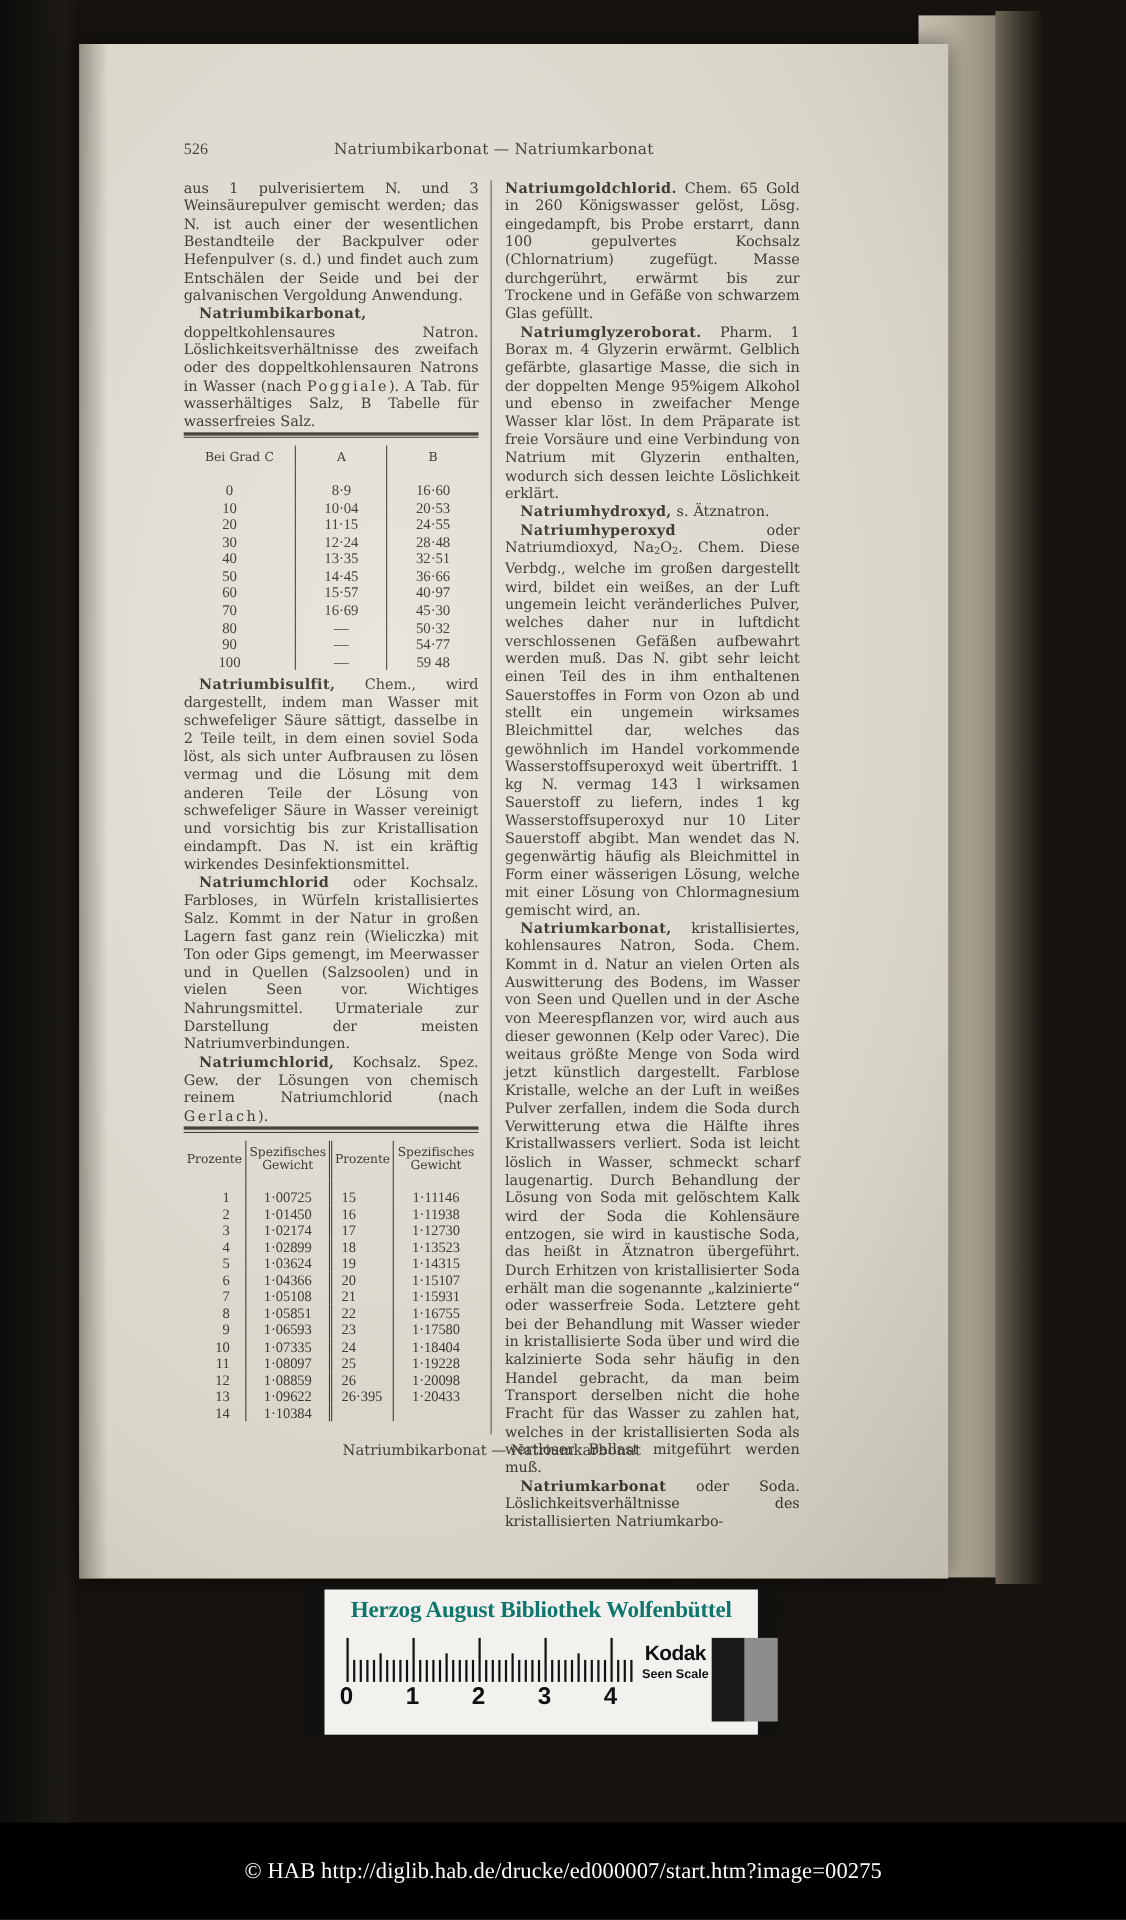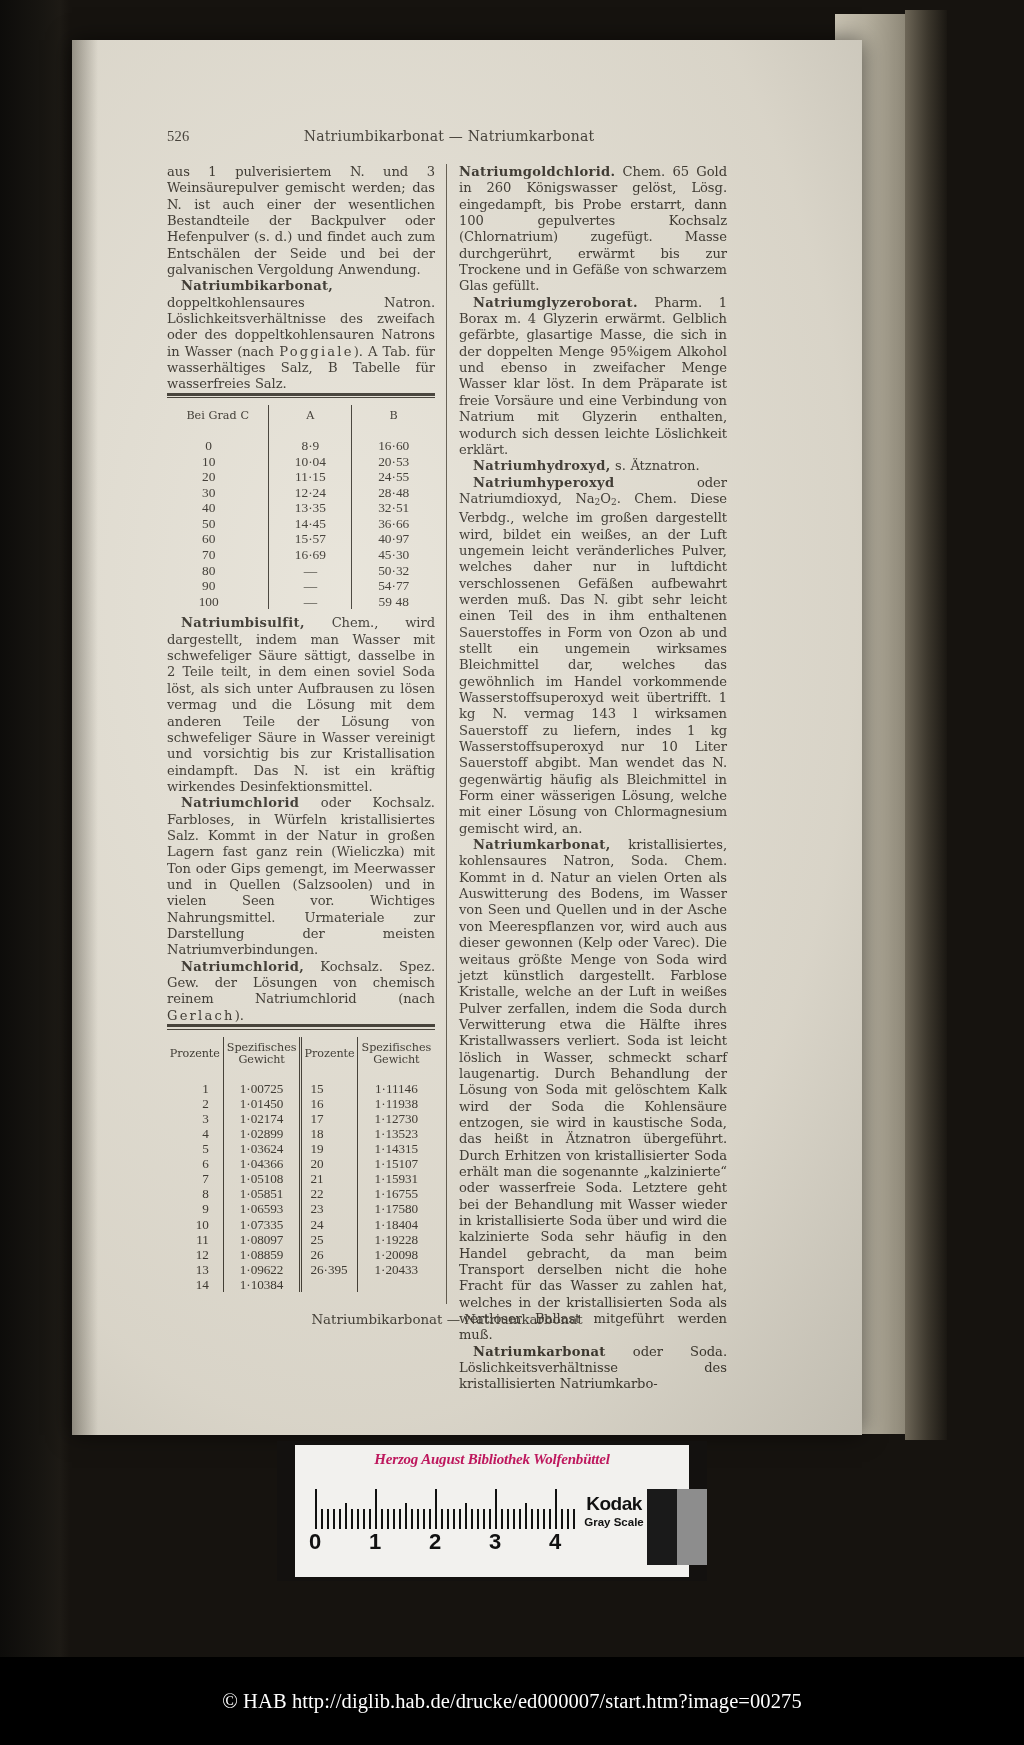--- a/index.html
+++ b/index.html
@@ -179,24 +179,23 @@
   }
   #target-inner {
     position:absolute; left:18px; top:4px; width: 394px; height: 132px;
     background: #f2f1ee;
   }
   #hab-title {
     position:absolute; left:0; top:6px; width: 394px;
     text-align:center;
     font-family:"Liberation Serif", serif;
     font-weight: bold;
-    font-size: 15px;
+    font-size: 21px;
     letter-spacing: -.2px;
-    color:#be185d;
-    font-style:italic;
+    color:#0f766e;
   }
   #ruler { position:absolute; left: 14px; top: 44px; width: 252px; height: 80px; }
   #ruler .ticks { position:relative; height: 40px; }
   #ruler .t {
     position:absolute; bottom:0; width: 2px; background:#111;
   }
   #ruler .labels {
     position:relative; height: 30px;
     font-family:"Liberation Sans", sans-serif;
     font-weight: bold; font-size: 22px; color:#111;
@@ -529,21 +528,21 @@
         <div class="labels">
           <span style="left:6px">0</span>
           <span style="left:66px">1</span>
           <span style="left:126px">2</span>
           <span style="left:186px">3</span>
           <span style="left:246px">4</span>
         </div>
       </div>
       <div id="kodak">
         <div class="k1">Kodak</div>
-        <div class="k2">Gray Scale</div>
+        <div class="k2">Seen Scale</div>
       </div>
       <div id="patches">
         <div style="background:#1a1a1a"></div>
         <div style="background:#8d8d8d"></div>
       </div>
     </div>
   </div>
 </div>
 
 <div id="caption">

